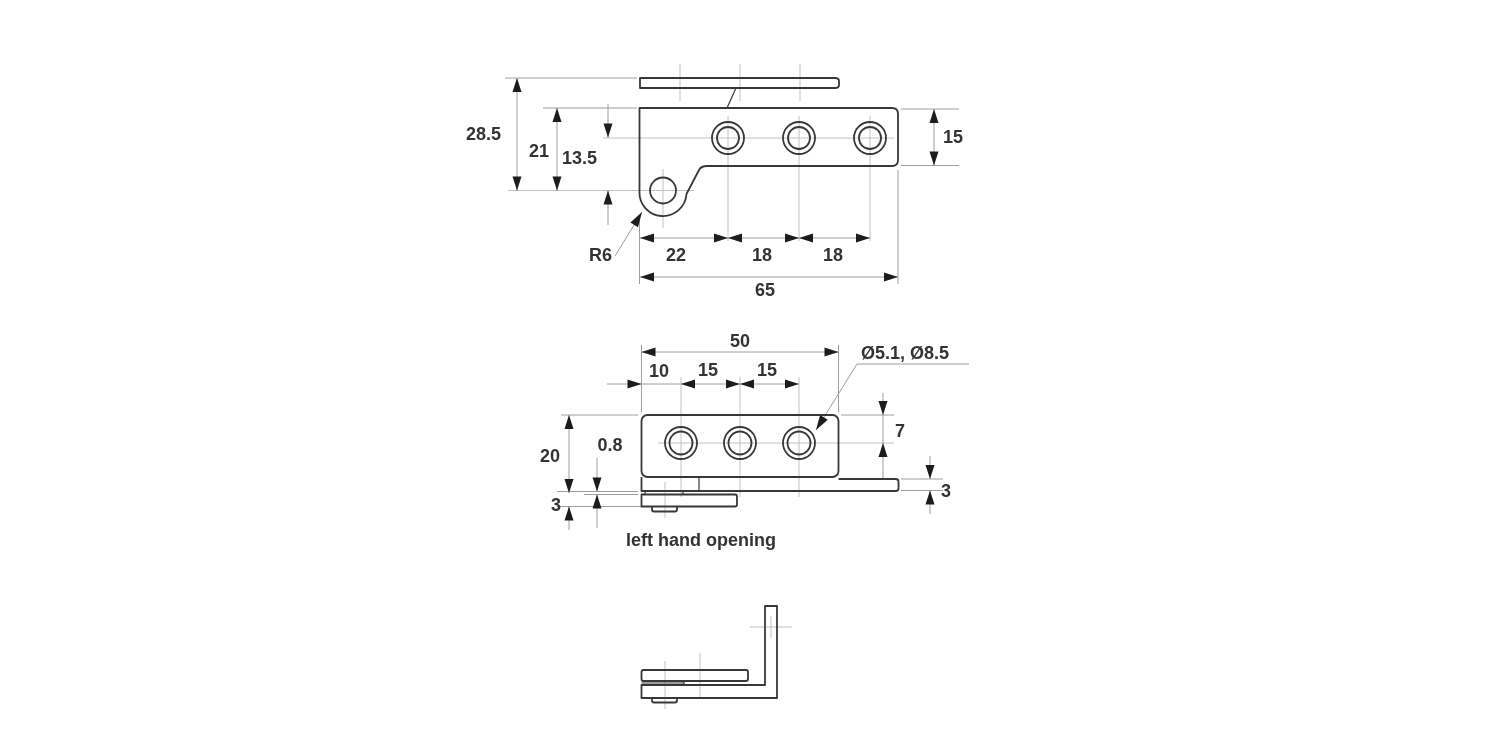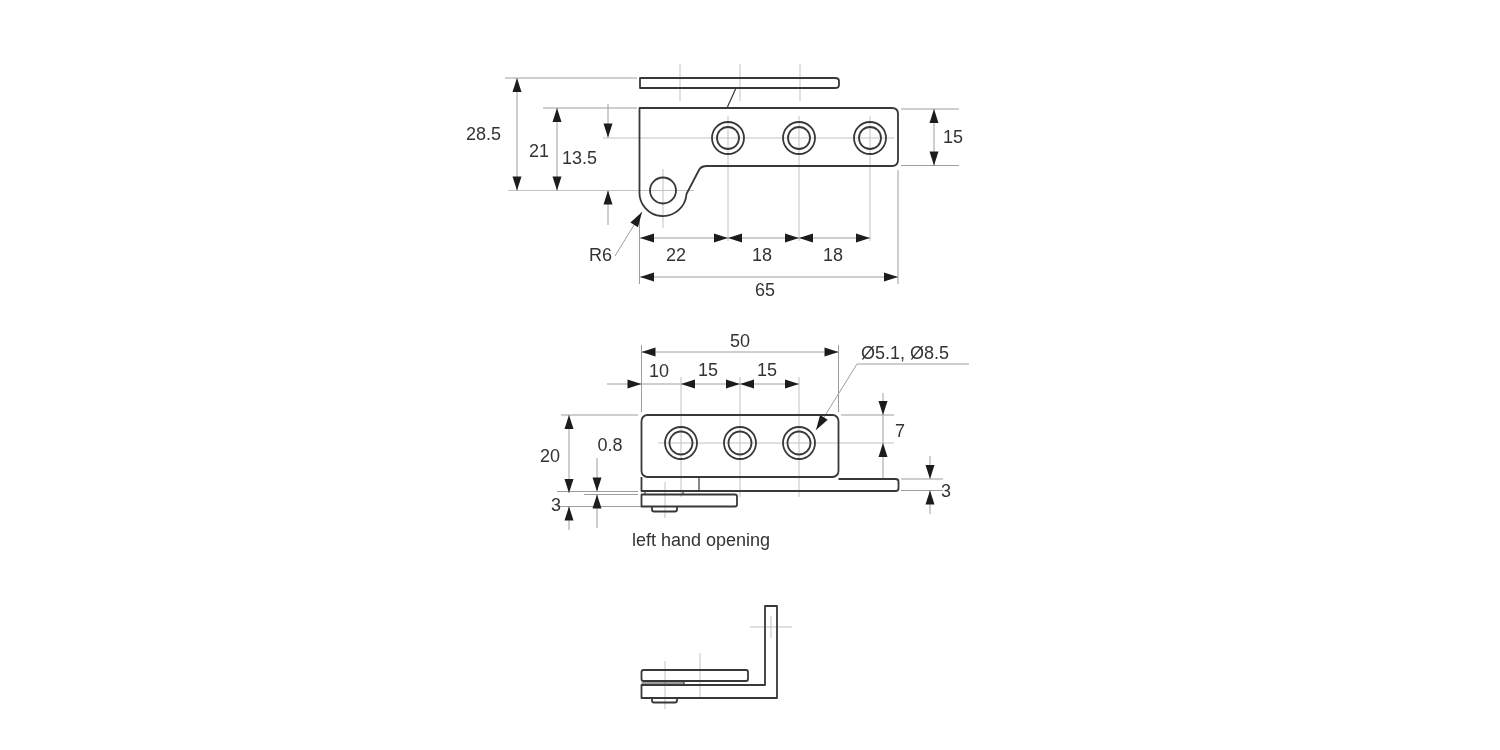--- a/index.html
+++ b/index.html
@@ -1,20 +1,20 @@
 <!DOCTYPE html>
 <html style="--outline: #383838; --dimension: #9e9e9e; --centerline: #c2c2c2; --arrow: #1c1c1c; --text: #333333; --background: #ffffff;"><head>
 <meta charset="utf-8">
 <style>
   :root{
     --outline:#383838; --dimension:#9e9e9e; --centerline:#c2c2c2;
     --arrow:#1c1c1c; --text:#333333; --background:#ffffff;
   }
   html,body{margin:0;padding:0;background:var(--background);}
-  .stage{width:1500px;height:750px;position:relative;background:var(--background);overflow:hidden;}
+  .stage{width:1500px;height:750px;position:relative;background:var(--background);overflow:hidden;font-weight:bold;}
   svg text{font-family:"Liberation Sans","DejaVu Sans",sans-serif;font-size:18px;fill:var(--text);}
   .outline{stroke:var(--outline);stroke-width:1.8;fill:none;stroke-linejoin:round;}
   .outline-thin{stroke:var(--outline);stroke-width:1.2;fill:none;}
   .dim{stroke:var(--dimension);stroke-width:1;fill:none;}
   .cl{stroke:var(--centerline);stroke-width:1;fill:none;}
   .arr{fill:var(--arrow);stroke:none;}
 </style>
 </head>
 <body>
 

